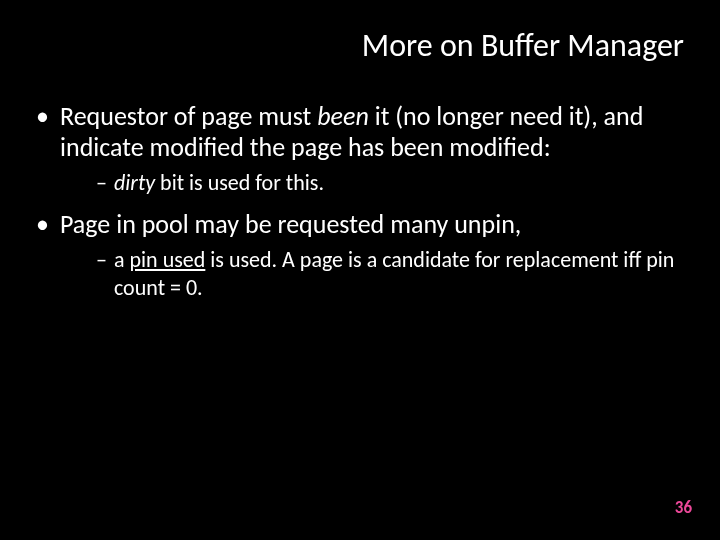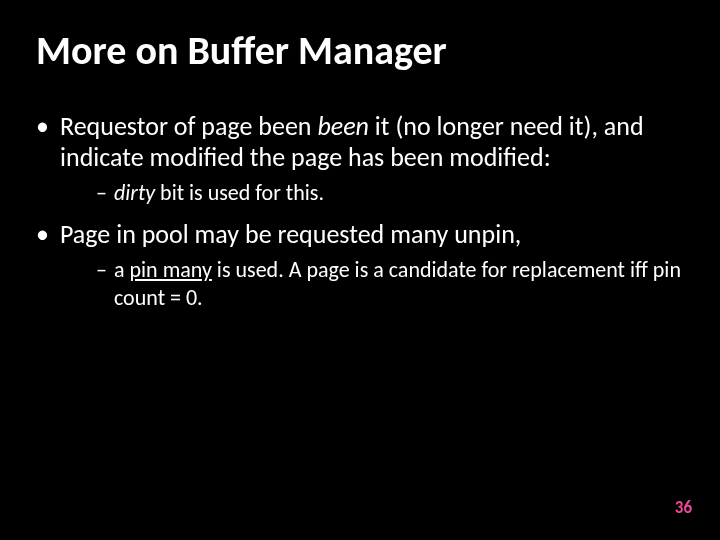--- a/index.html
+++ b/index.html
@@ -13,23 +13,23 @@
     overflow: hidden;
   }
   .slide {
     position: relative;
     width: 720px;
     height: 540px;
     box-sizing: border-box;
     padding: 24px 36px 24px 36px;
   }
   .title {
-    text-align: left;
-    font-size: 40px;
-    font-weight: 700;
+    text-align: right;
+    font-size: 32px;
+    font-weight: 400;
     margin: 2px 0 36px 0;
   }
   ul.top {
     list-style: none;
     margin: 0;
     padding: 0;
   }
   ul.top > li {
     font-size: 26px;
     line-height: 1.2;
@@ -73,31 +73,31 @@
   }
 </style>
 </head>
 <body>
 
 <div class="slide">
   <div class="title">More on Buffer Manager</div>
 
   <ul class="top">
     <li>
-      <span><span>Requestor of page been </span><span class="italic">been</span><span> it (no longer need it), and indicate modified the page has been modified:</span></span>
+      <span><span>Requestor of page must </span><span class="italic">been</span><span> it (no longer need it), and indicate modified the page has been modified:</span></span>
       <ul class="sub">
         <li>
           <span><span class="italic">dirty</span><span> bit is used for this.</span></span>
         </li>
       </ul>
     </li>
     <li>
       <span><span>Page in pool may be requested many unpin,</span></span>
       <ul class="sub">
         <li>
-          <span><span>a </span><span class="under">pin many</span><span> is used.  A page is a candidate for replacement iff pin count = 0.</span></span>
+          <span><span>a </span><span class="under">pin used</span><span> is used.  A page is a candidate for replacement iff pin count = 0.</span></span>
         </li>
       </ul>
     </li>
   </ul>
 
   <div class="pagenum">36</div>
 </div>
 
 </body></html>

